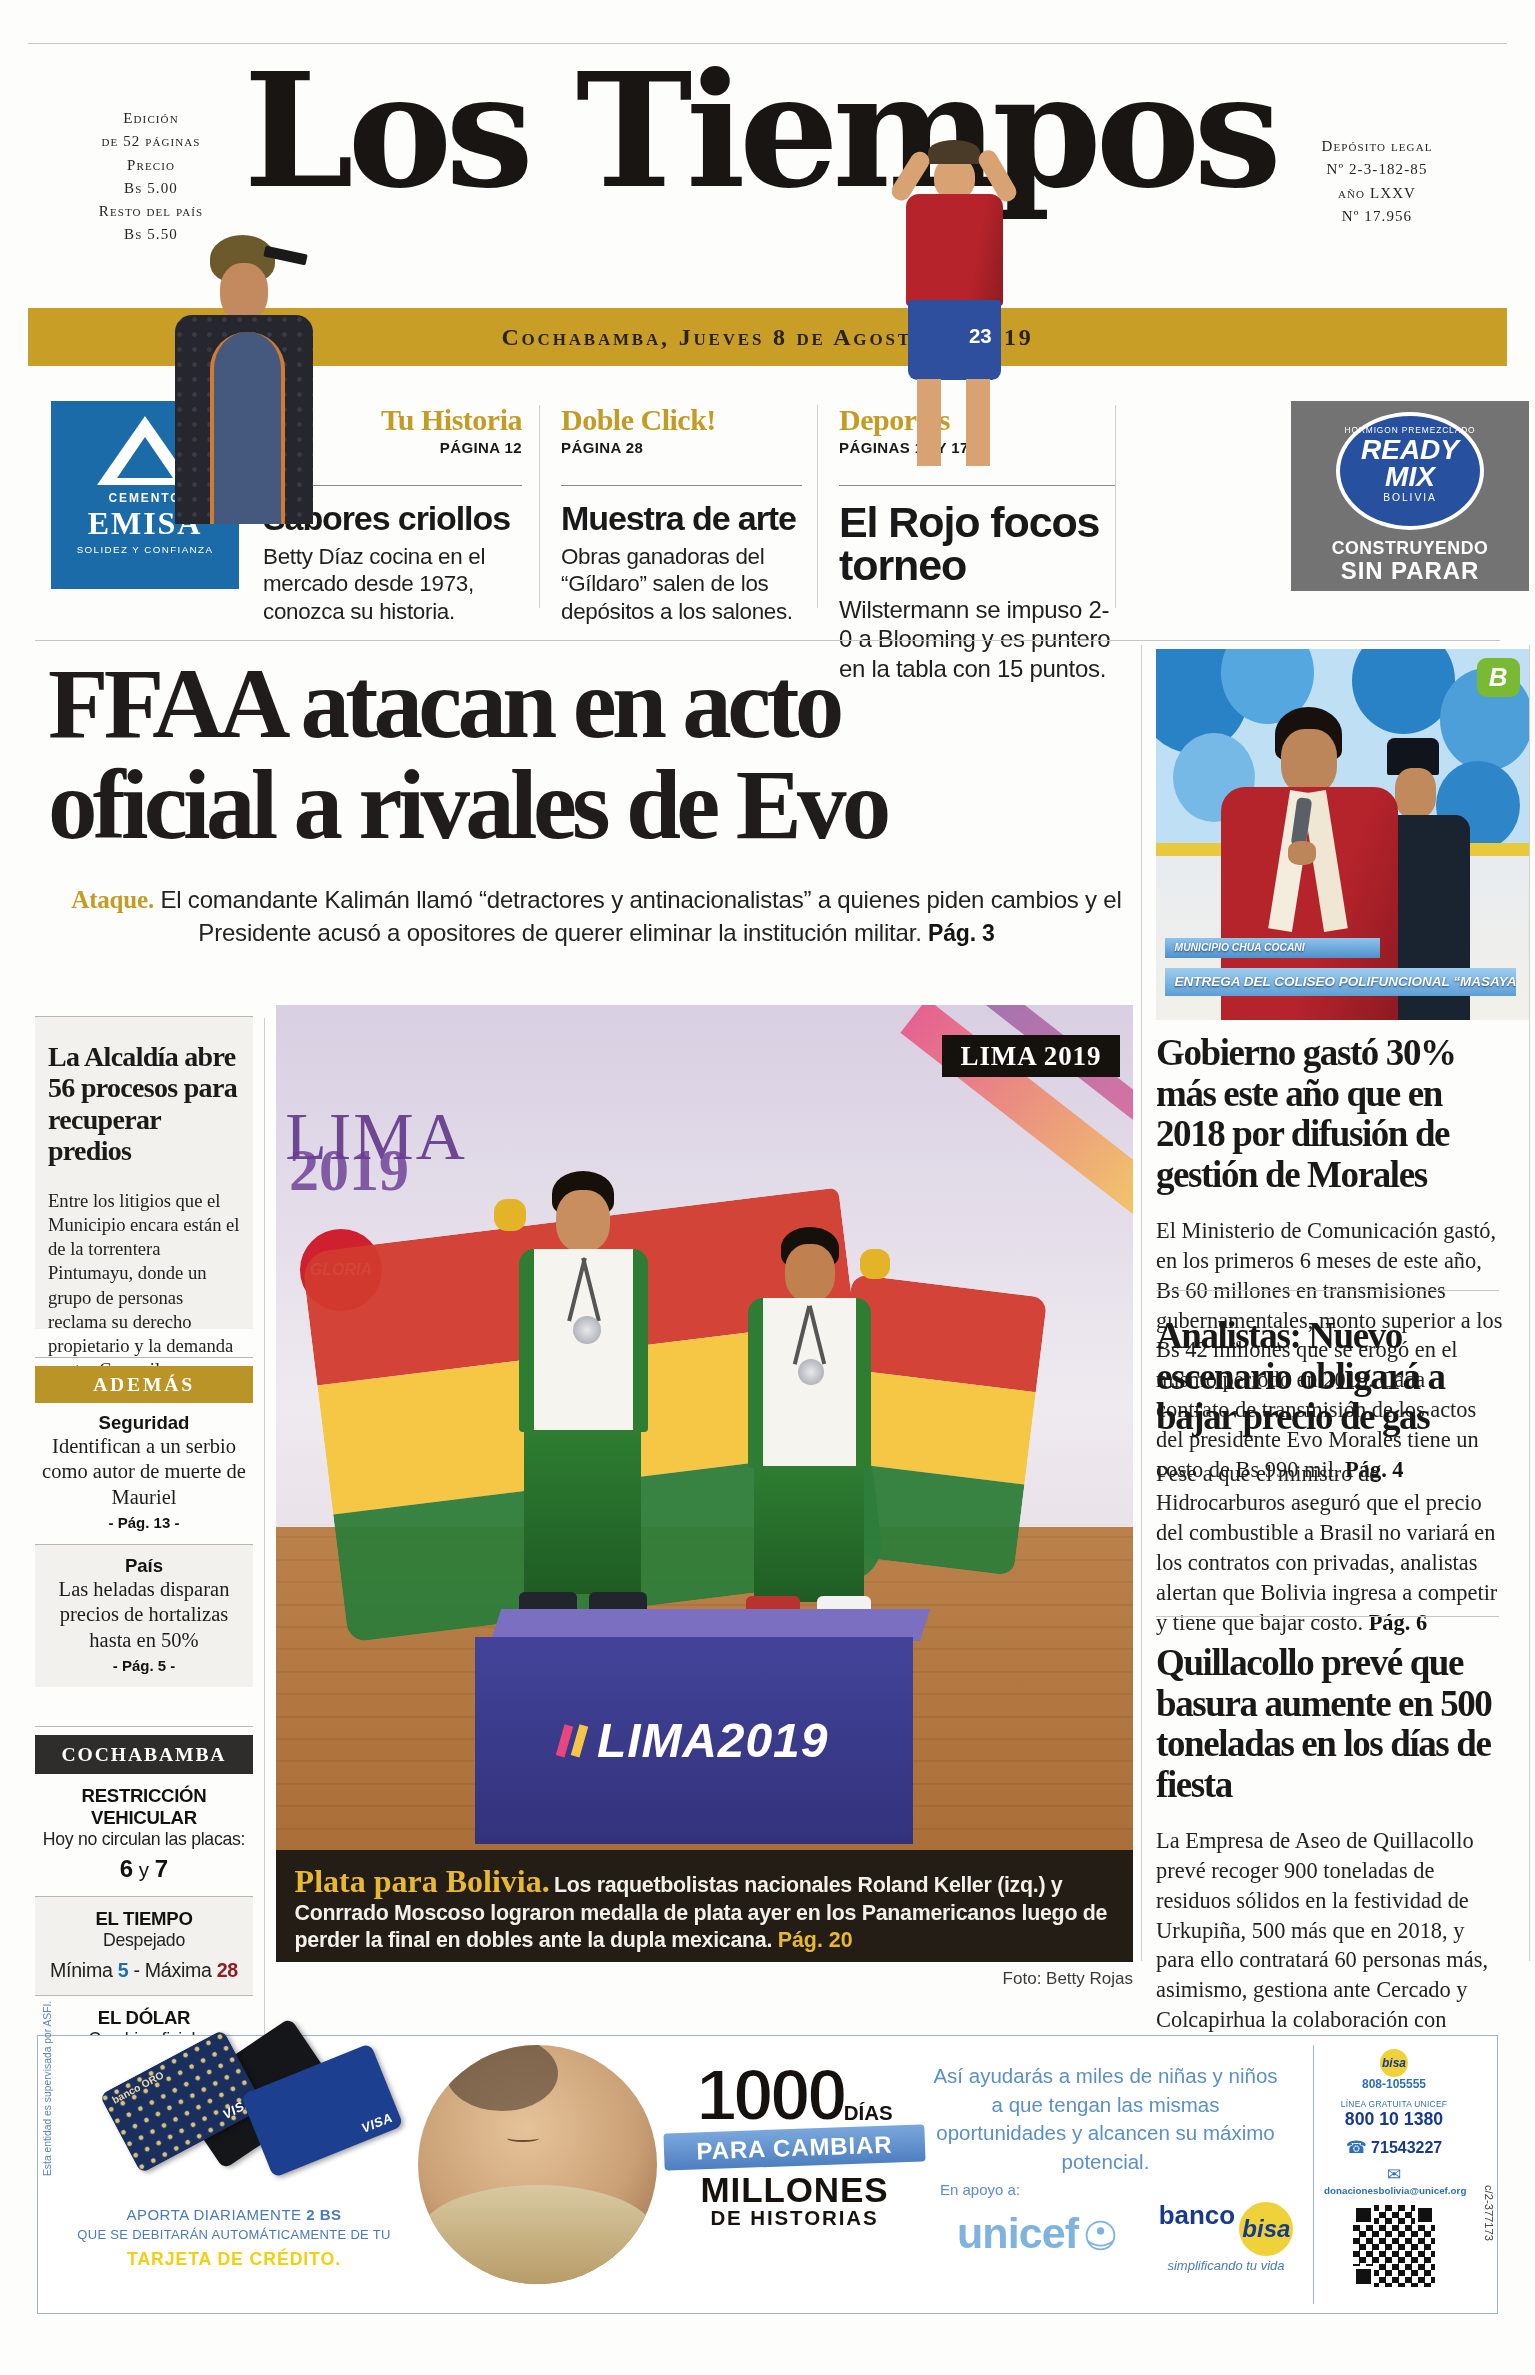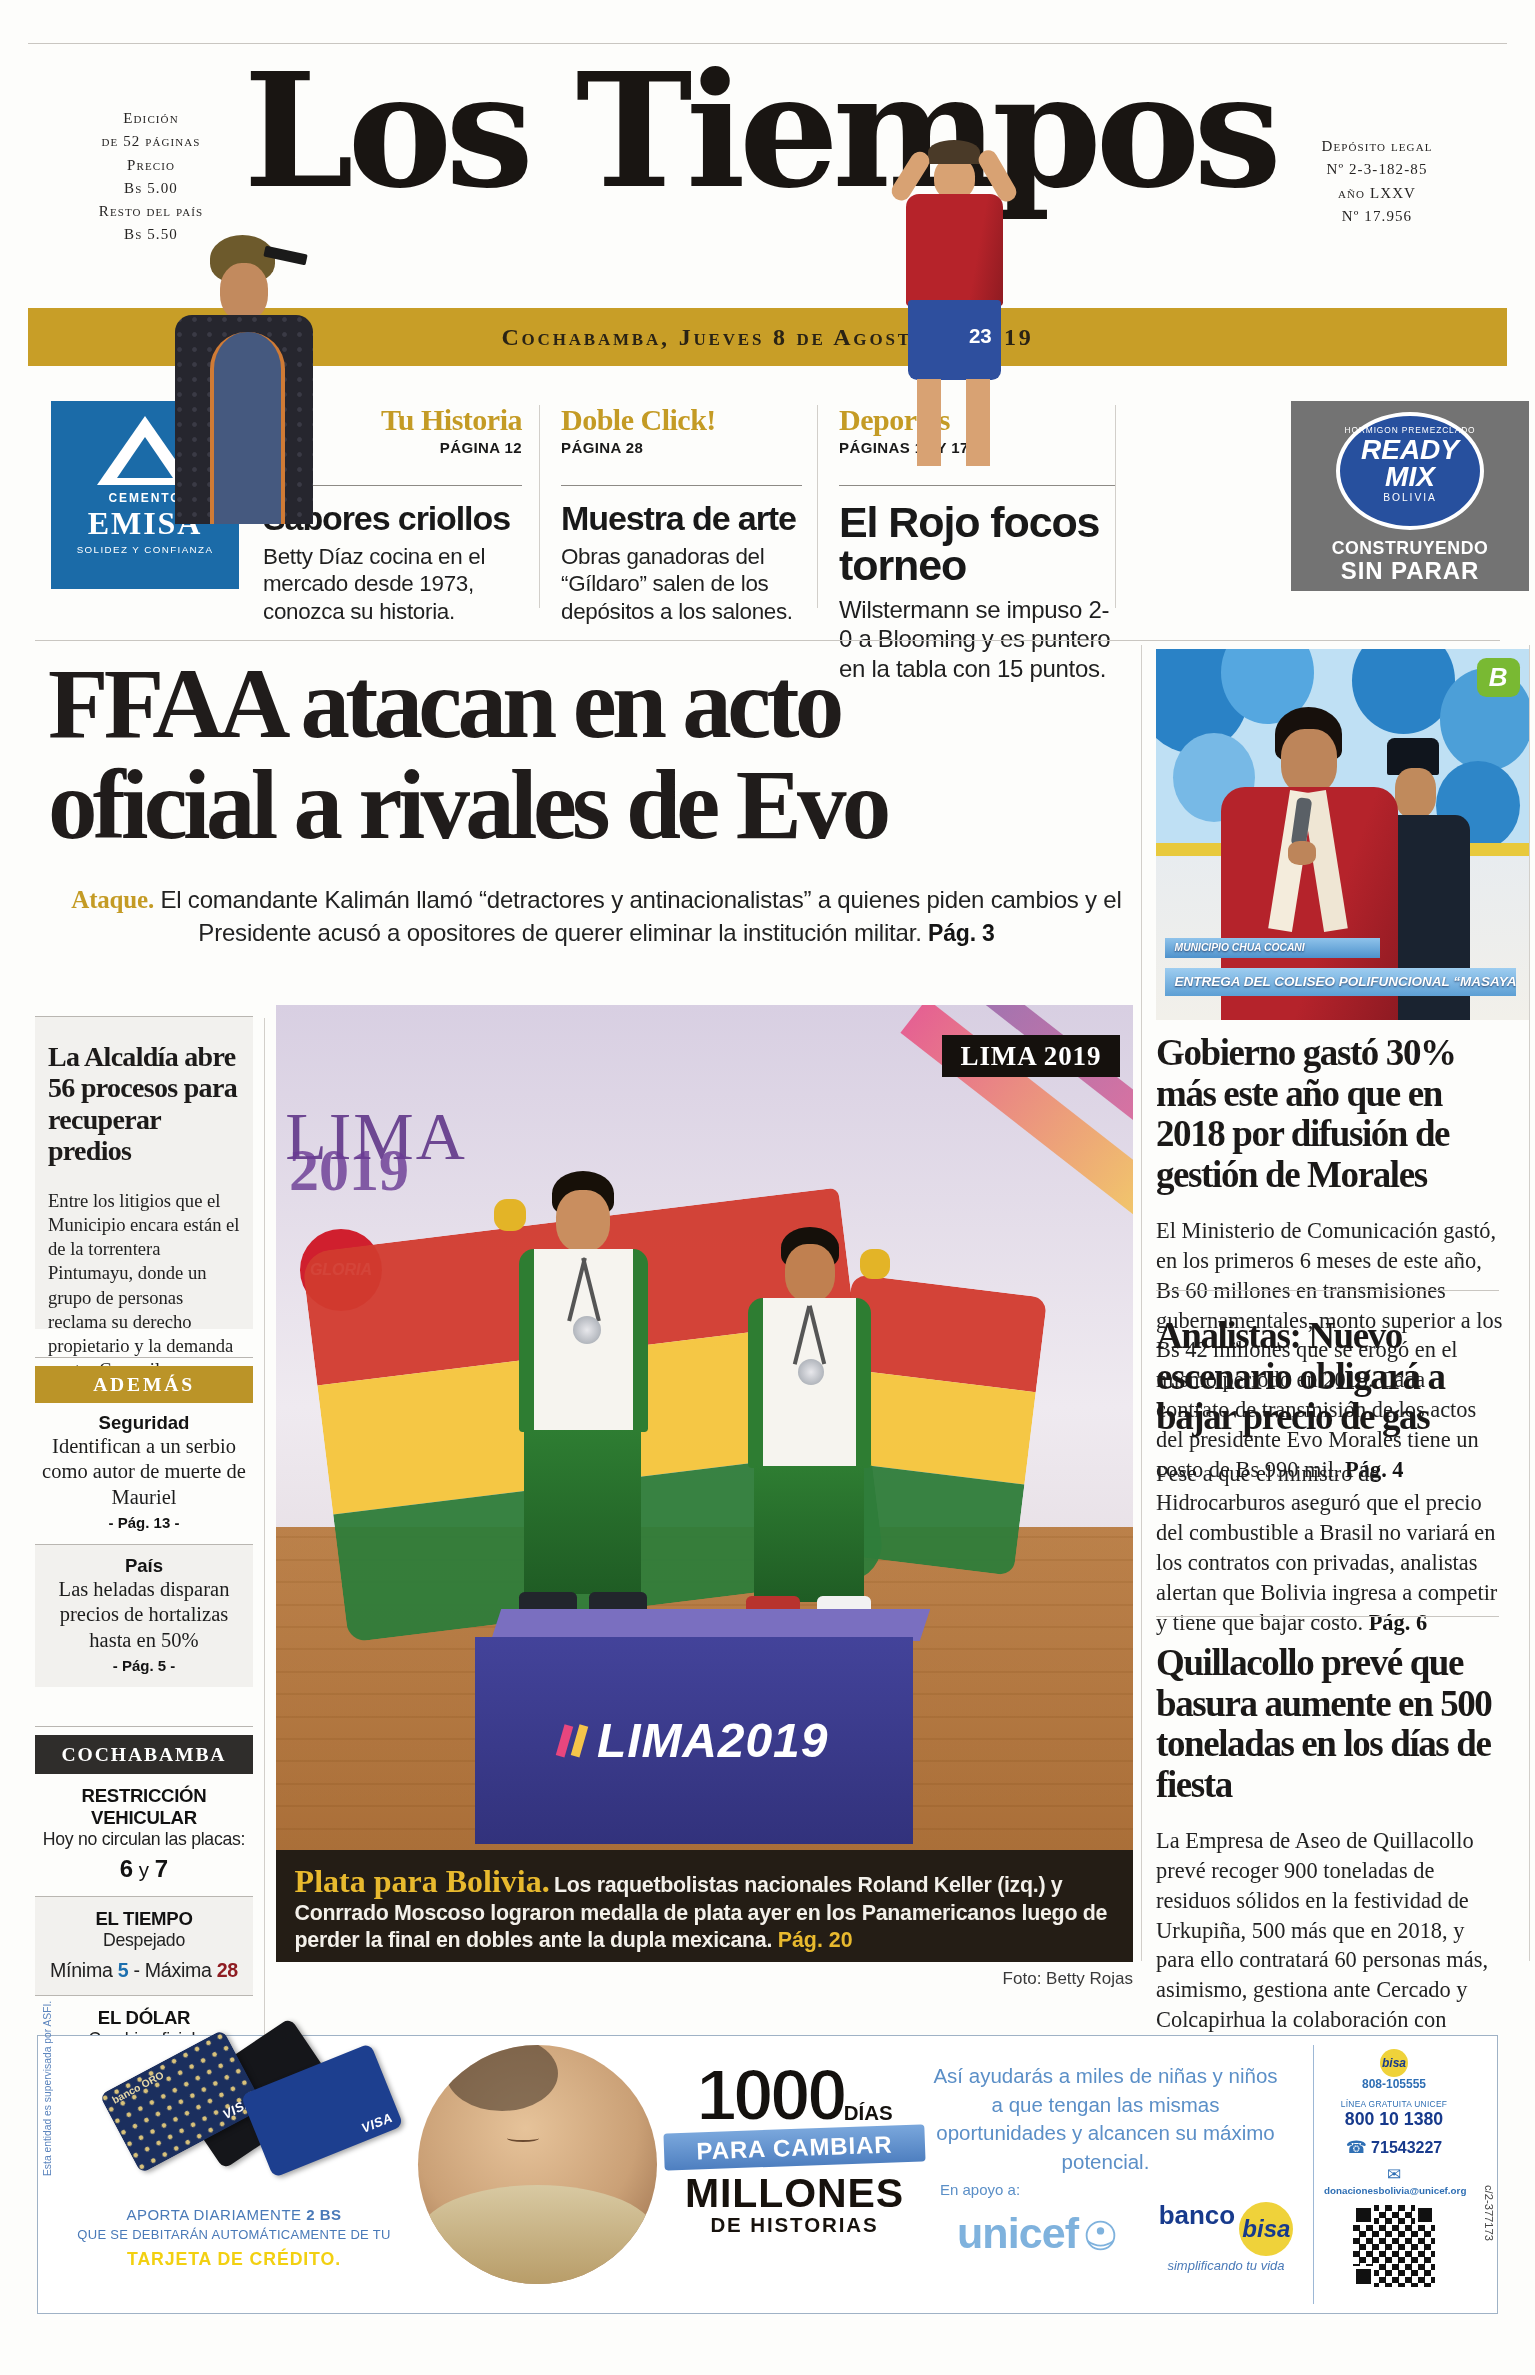--- a/index.html
+++ b/index.html
@@ -362,21 +362,21 @@
     <div class="abs" style="left:28px;top:-9.3px;width:112px;height:75px;background:#4a3categories;background:#4a382a;border-radius:50%;opacity:.6;"></div>
     <div class="abs" style="left:0;top:140px;width:239px;height:103px;background:linear-gradient(#d8c9a2,#b79b66);border-radius:50% 50% 0 0;"></div>
     <div class="abs" style="left:89px;top:89px;width:32px;height:5.6px;border-bottom:2.8px solid #6b4a30;border-radius:50%;"></div>
   </div>
 
   <div class="abs" style="left:626px;top:17px;width:261px;text-align:center;">
     <div>
       <span style="font-size:73px;font-weight:bold;letter-spacing:-3.7px;color:#14110e;-webkit-text-stroke:1.9px #fff;">1000</span><span style="font-size:20.5px;font-weight:bold;color:#14110e;">DÍAS</span>
     </div>
     <div style="margin-top:-7.5px;background:linear-gradient(#7aa7dc,#4e7fc0);color:#fff;font-weight:bold;font-size:24px;letter-spacing:0.9px;padding:4.7px 0;transform:rotate(-2deg);border-radius:3.7px;">PARA CAMBIAR</div>
-    <div style="font-size:41px;font-weight:bold;letter-spacing:0.9px;color:#17120d;margin-top:3.7px;">MILLONES</div>
+    <div style="font-size:35px;font-weight:bold;letter-spacing:0.9px;color:#17120d;margin-top:3.7px;">MILLONES</div>
     <div style="font-size:20.5px;font-weight:bold;letter-spacing:1.9px;color:#17120d;margin-top:-3.7px;">DE HISTORIAS</div>
   </div>
 
   <div class="abs" style="left:895px;top:26px;width:345px;text-align:center;font-size:20.5px;line-height:1.4;color:#5b8fc7;">Así ayudarás a miles de niñas y niños a que tengan las mismas oportunidades y alcancen su máximo potencial.</div>
   <div class="abs" style="left:902px;top:145px;font-size:15px;color:#5b8fc7;">En apoyo a:</div>
   <div class="abs" style="left:919px;top:173px;">
     <span style="font-size:43px;font-weight:bold;color:#7fb2dd;letter-spacing:-0.9px;">unicef</span>
     <svg width="37" height="37" style="vertical-align:-5.6px;" viewBox="0 0 40 40">
       <circle cx="20" cy="20" r="15" fill="none" stroke="#7fb2dd" stroke-width="2"></circle>
       <path d="M6 26 Q20 36 34 26" stroke="#7fb2dd" stroke-width="2" fill="none"></path>

